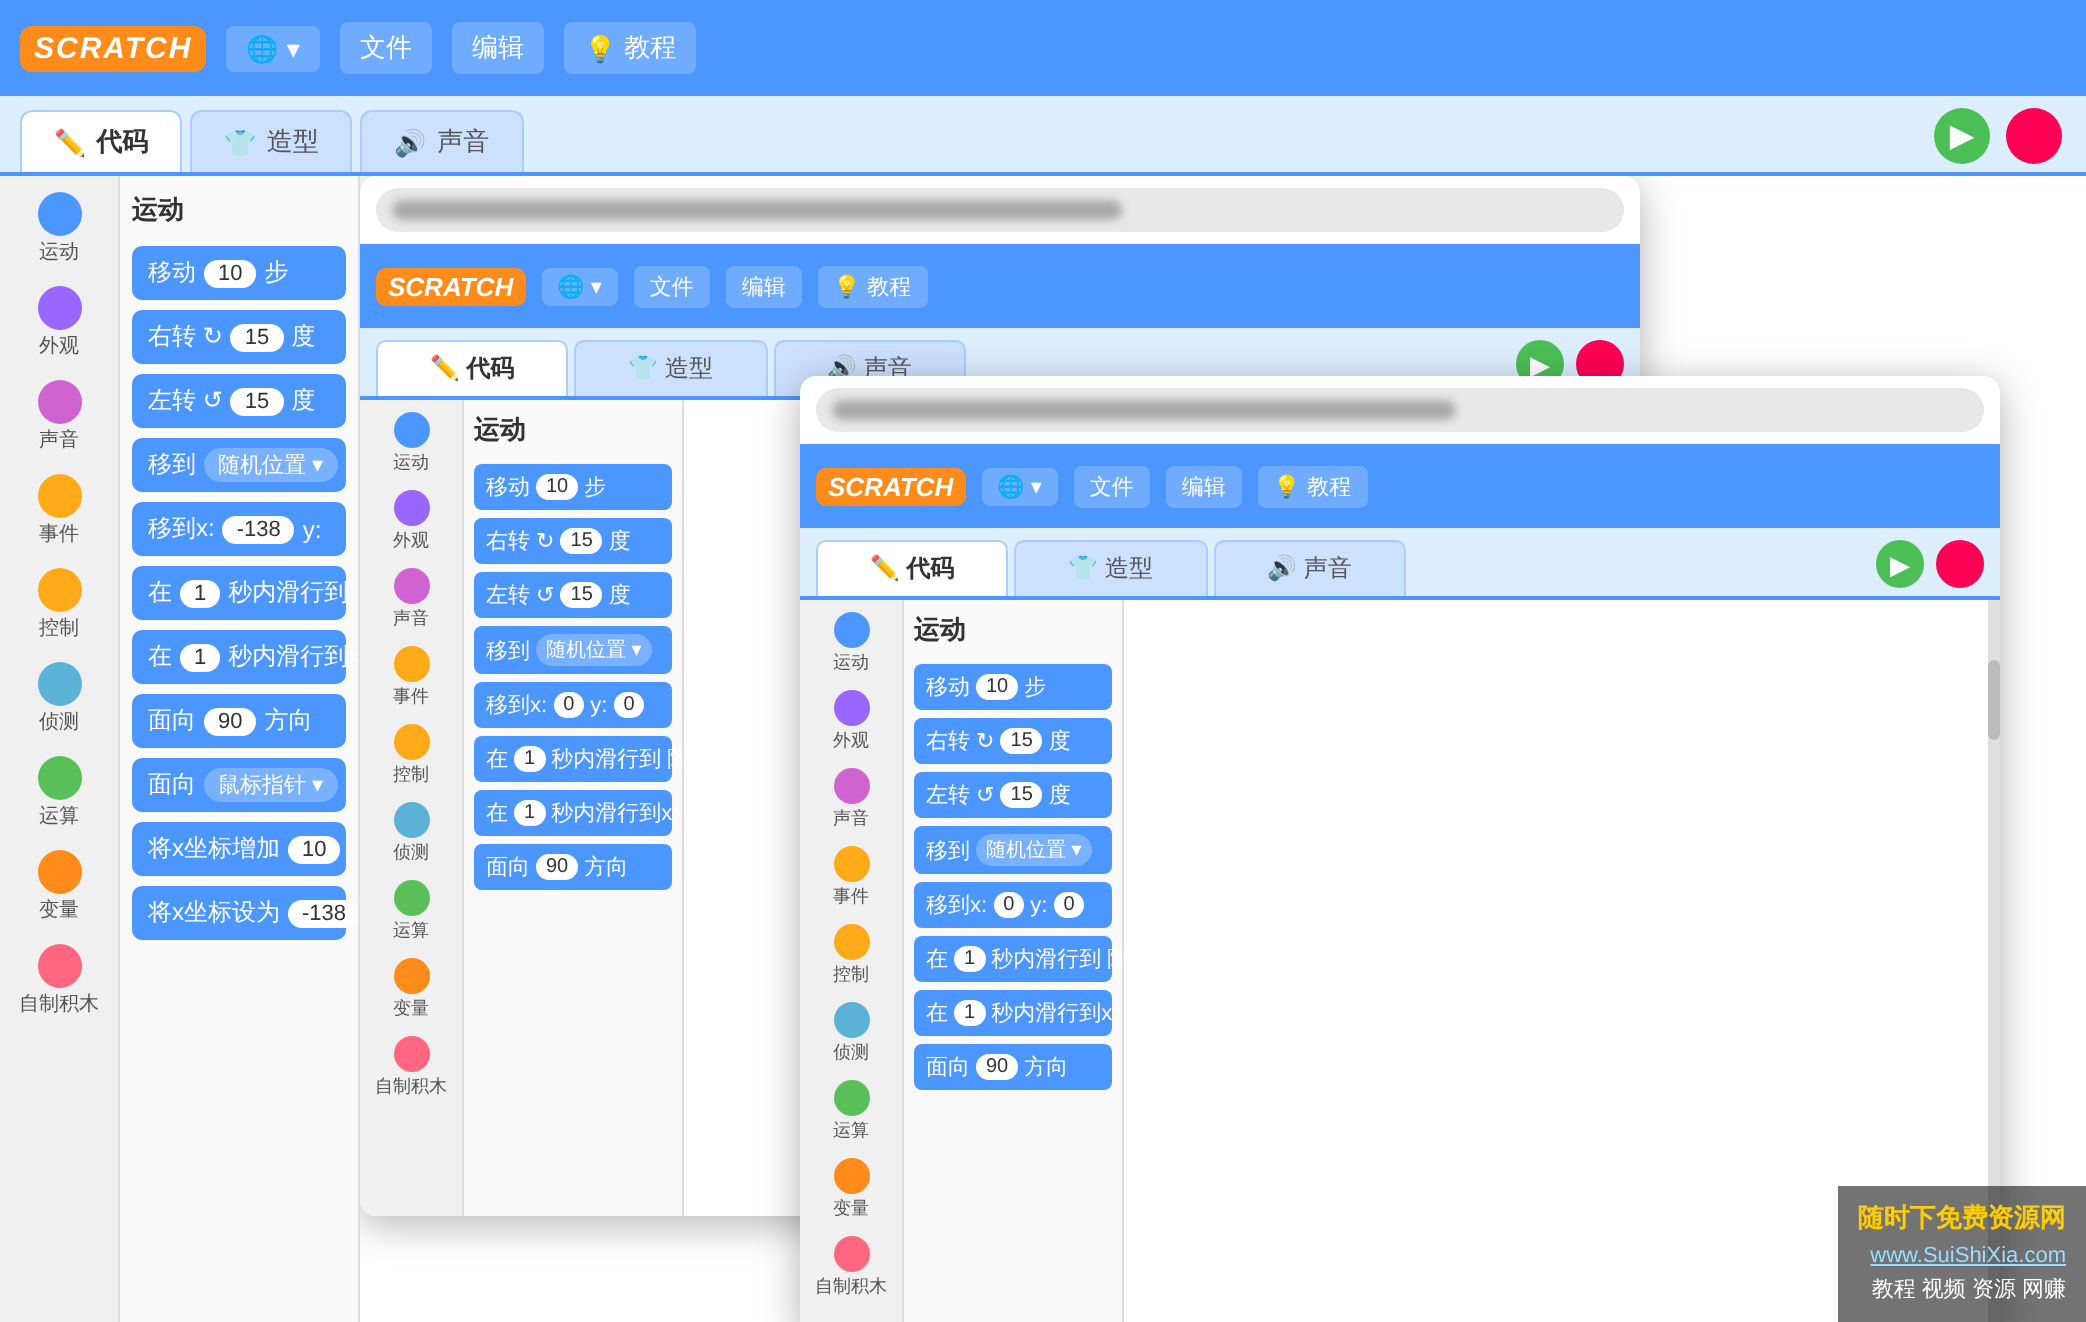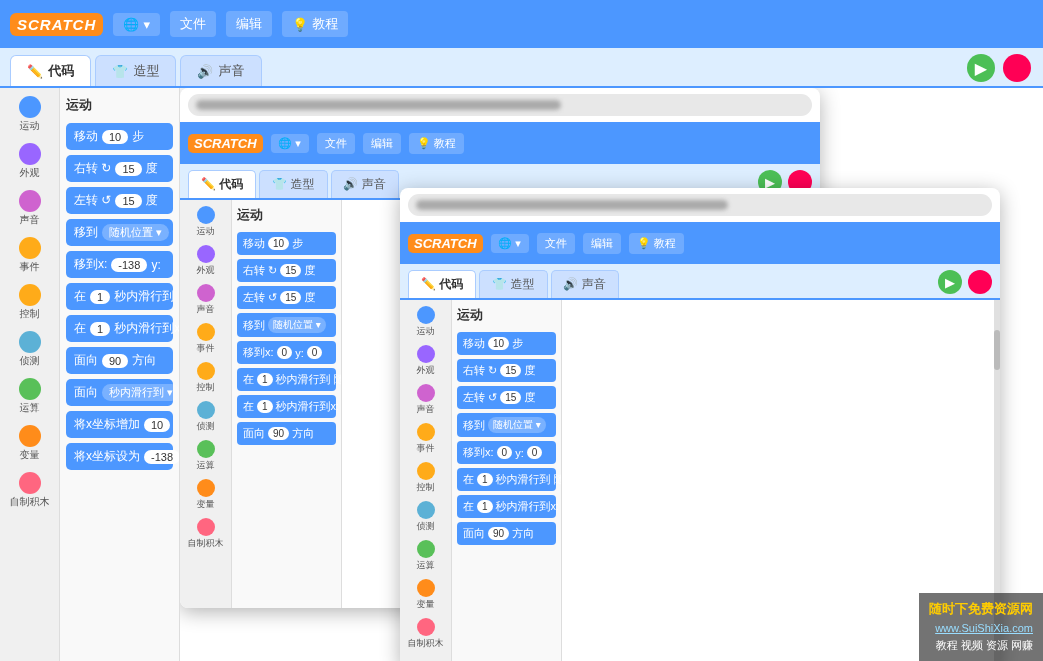--- a/index.html
+++ b/index.html
@@ -122,21 +122,21 @@
     }
     .inner-scratch-logo {
       background: #ff8c1a; border-radius: 5px; padding: 2px 6px;
       font-weight: 900; font-size: 13px; color: white; font-style: italic;
     }
     .inner-tab-bar {
       height: 36px; background: #ddeeff; display: flex; align-items: flex-end;
       padding-left: 8px; gap: 3px; border-bottom: 2px solid #4c97ff;
     }
     .inner-tab {
-      padding: 5px 12px; border-radius: 5px 5px 0 0; font-size: 12px;
+      padding: 5px 26px; border-radius: 5px 5px 0 0; font-size: 12px;
       cursor: pointer; background: #cce0ff; color: #555;
       border: 1px solid #aaccff; border-bottom: none;
     }
     .inner-tab.active { background: white; color: #333; font-weight: bold; }
     .inner-content {
       display: flex; height: calc(100% - 78px);
     }
     .inner-flag-area {
       display: flex; align-items: center; gap: 6px; margin-left: auto; padding-right: 8px; padding-bottom: 4px;
     }
@@ -296,21 +296,21 @@
     <div class="block block-blue">
       在 <span class="block-num">1</span> 秒内滑行到
     </div>
     <div class="block block-blue">
       在 <span class="block-num">1</span> 秒内滑行到x:
     </div>
     <div class="block block-blue">
       面向 <span class="block-num">90</span> 方向
     </div>
     <div class="block block-blue">
-      面向 <span class="block-pill">秒内滑行到 ▾</span>
+      面向 <span class="block-pill">鼠标指针 ▾</span>
     </div>
     <div class="block block-blue">
       将x坐标增加 <span class="block-num">10</span>
     </div>
     <div class="block block-blue">
       将x坐标设为 <span class="block-num">-138</span>
     </div>
   </div>
 
   <div class="script-area">

